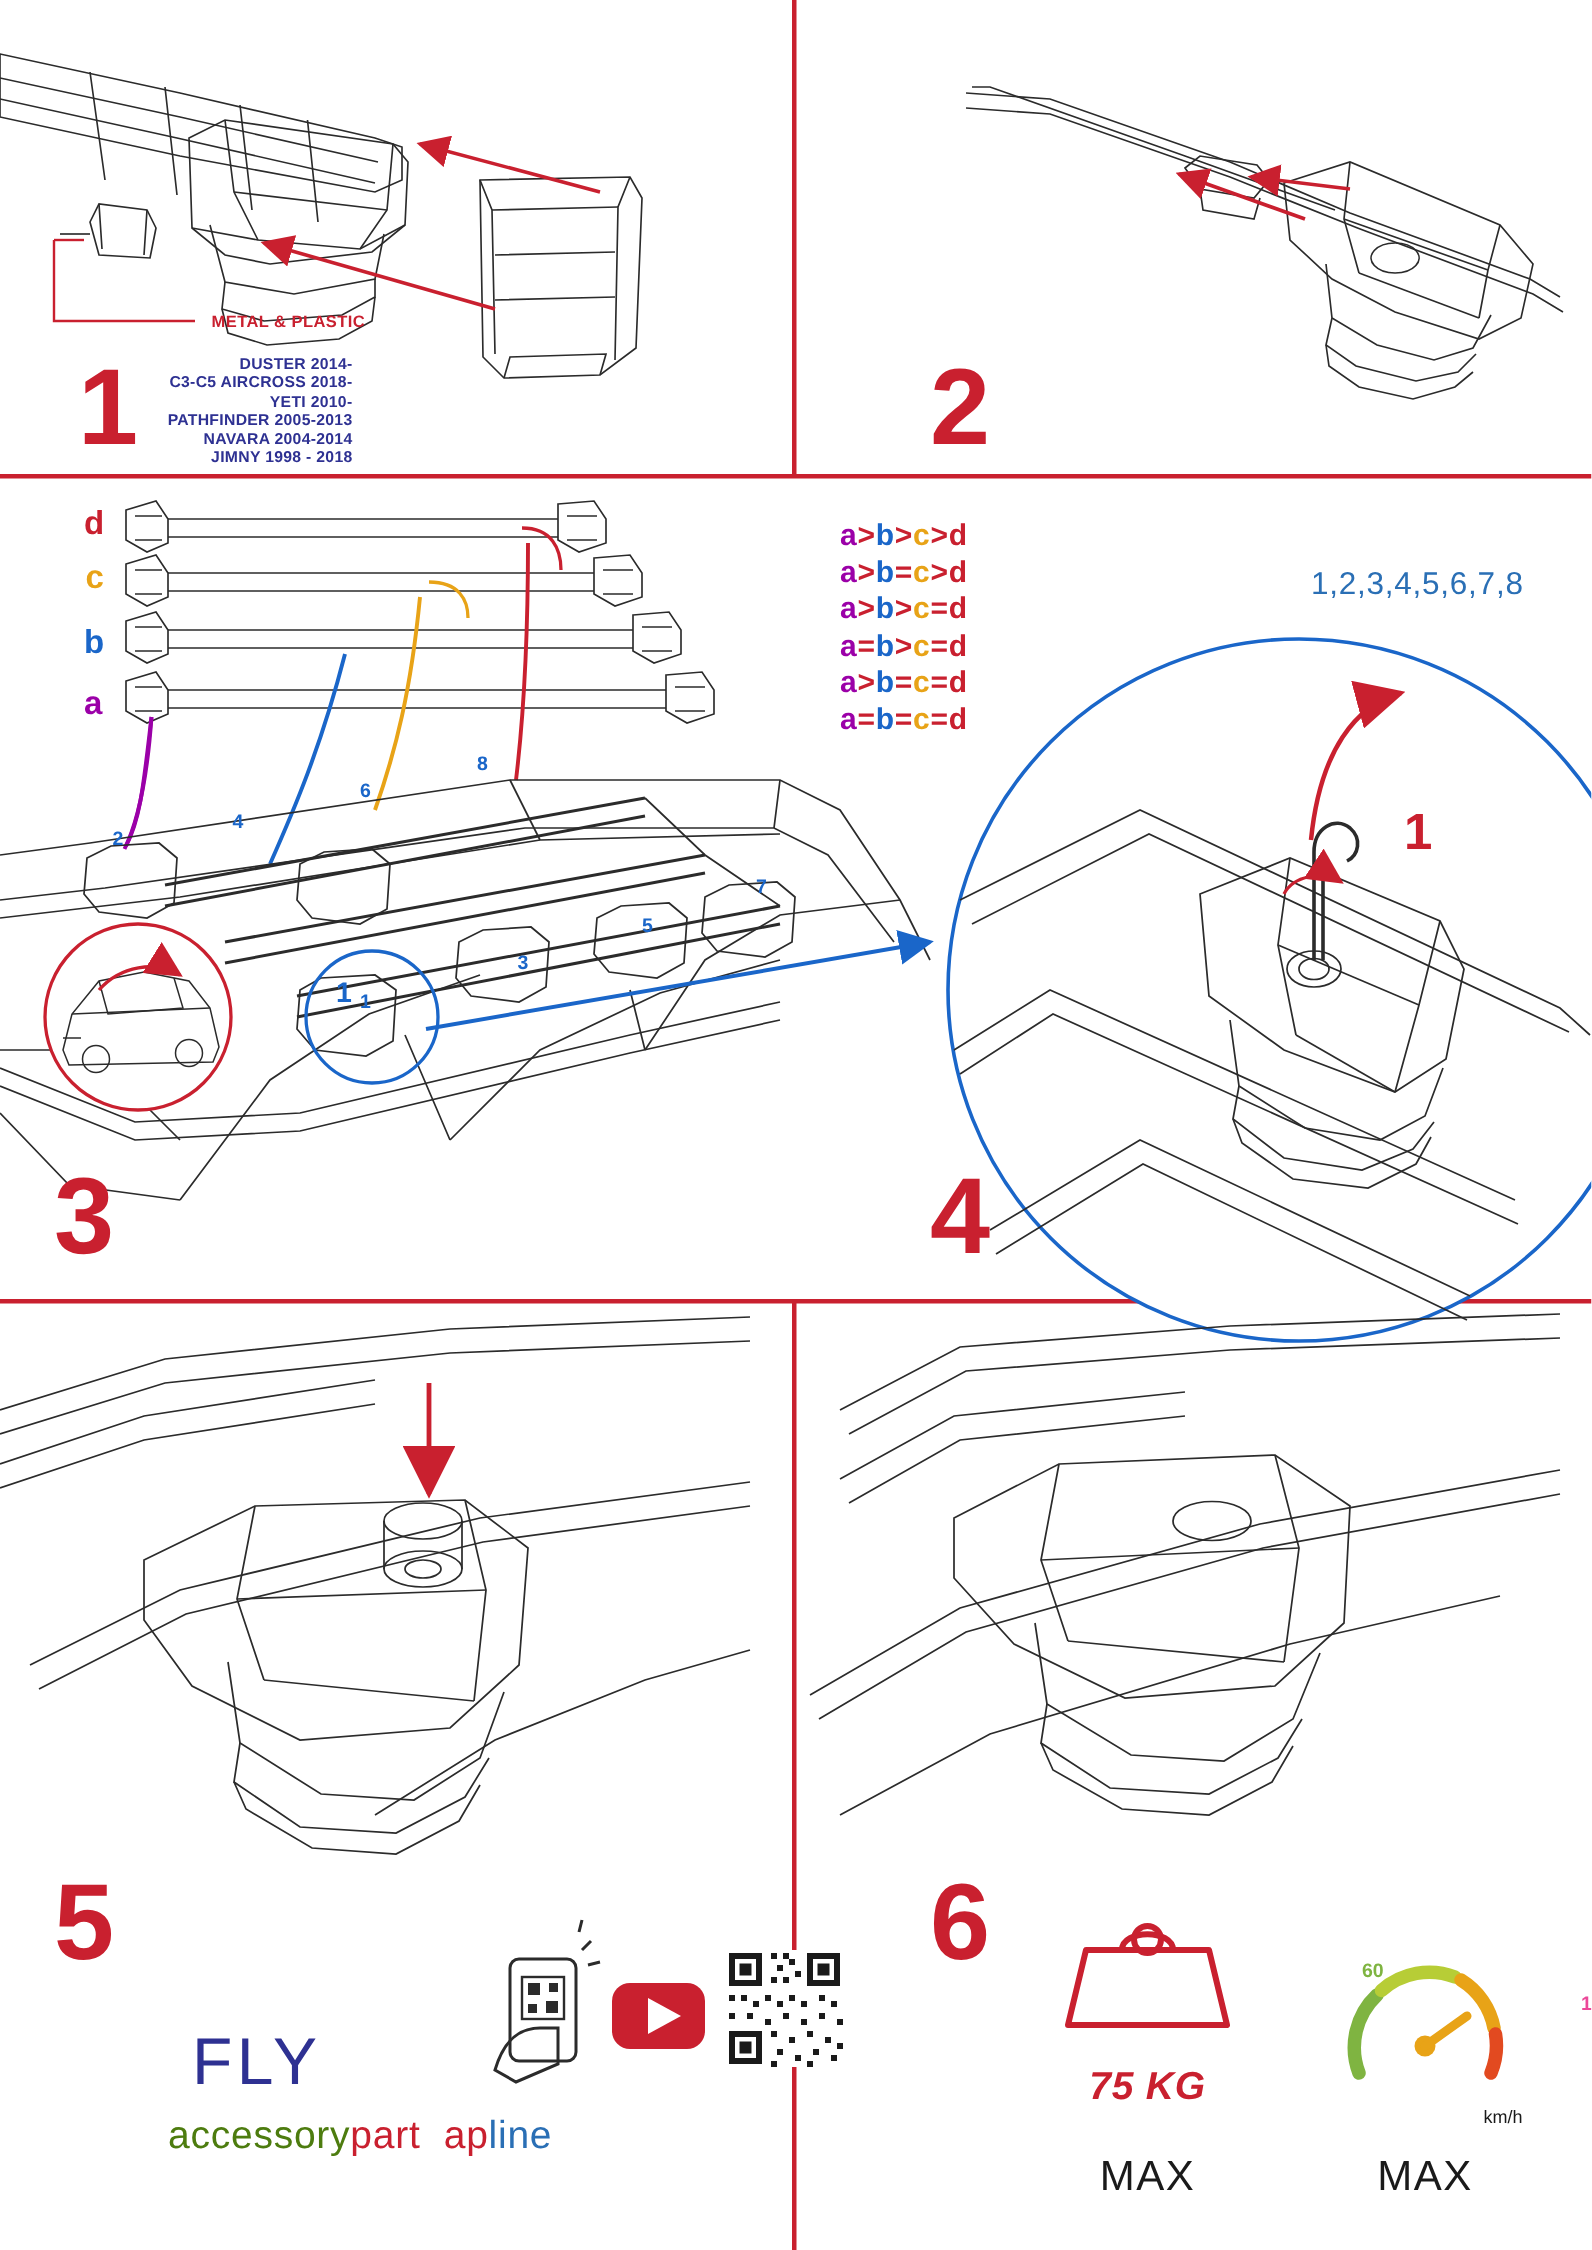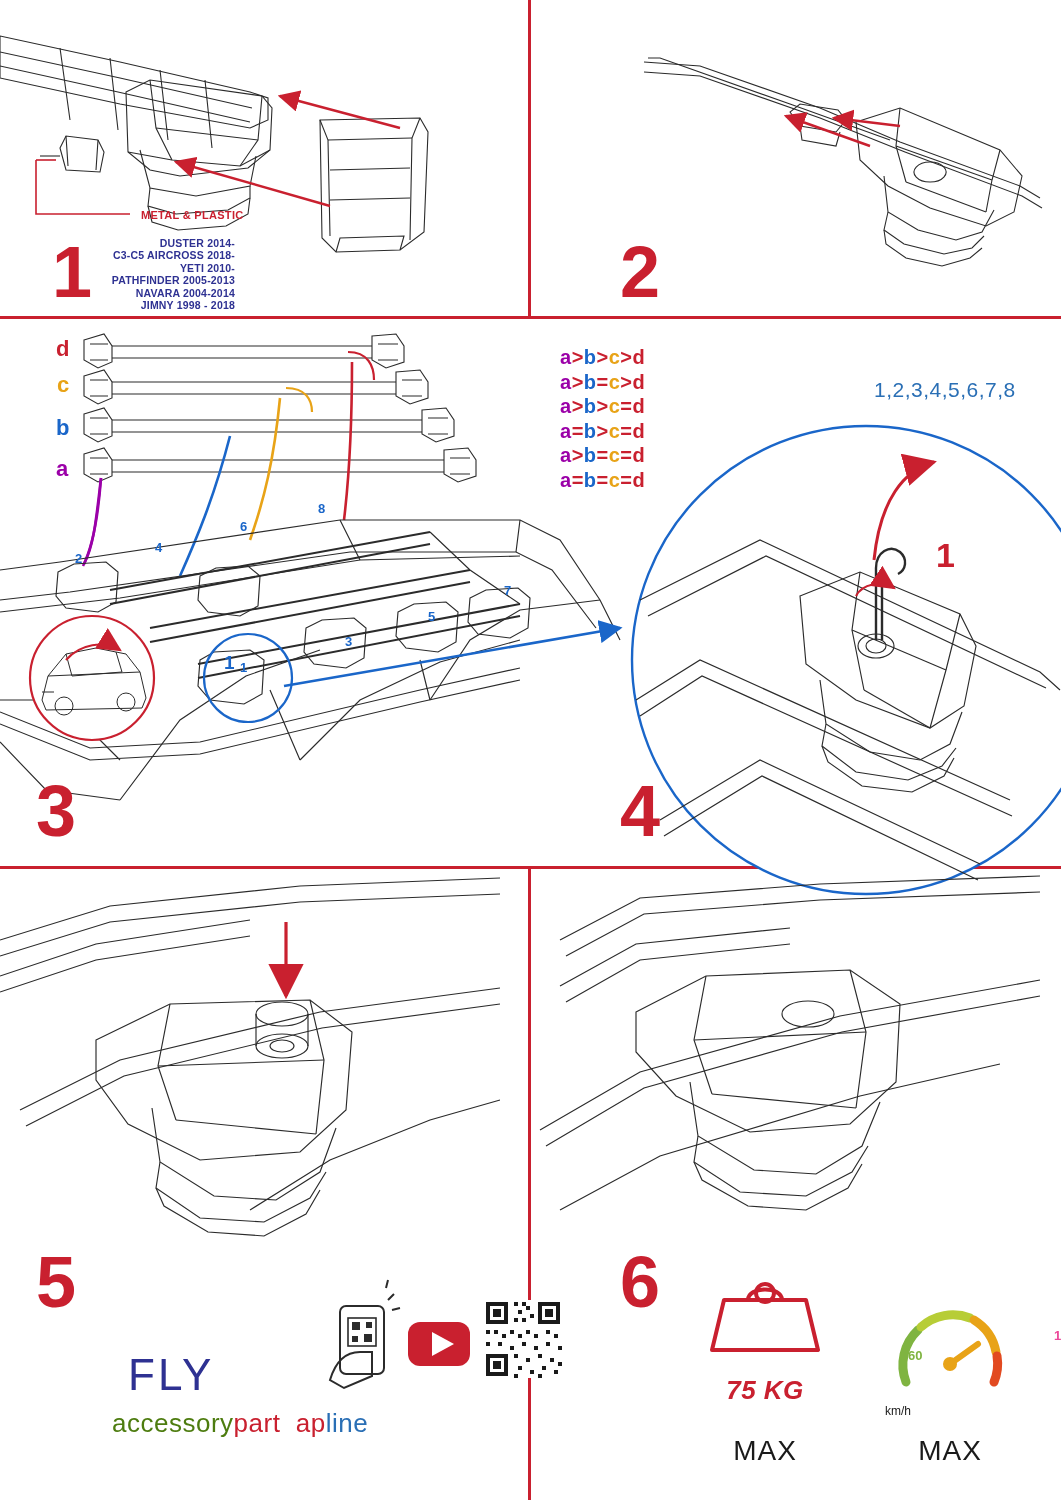--- a/index.html
+++ b/index.html
@@ -196,28 +196,28 @@
     text-align: center;
     font-size: 28px;
     color: #1a1a1a;
     letter-spacing: 1px;
   }
   .kmh {
     position: absolute;
     left: 885px;
     top: 1404px;
     width: 130px;
-    text-align: left;
+    text-align: right;
     font-size: 12px;
     color: #1a1a1a;
   }
   .gauge-60 {
     position: absolute;
     left: 908px;
-    top: 1348px;
+    top: 1306px;
     font-size: 13px;
     color: #7fb441;
     font-weight: 700;
   }
   .gauge-120 {
     position: absolute;
     left: 1054px;
     top: 1328px;
     font-size: 13px;
     color: #ec4899;

